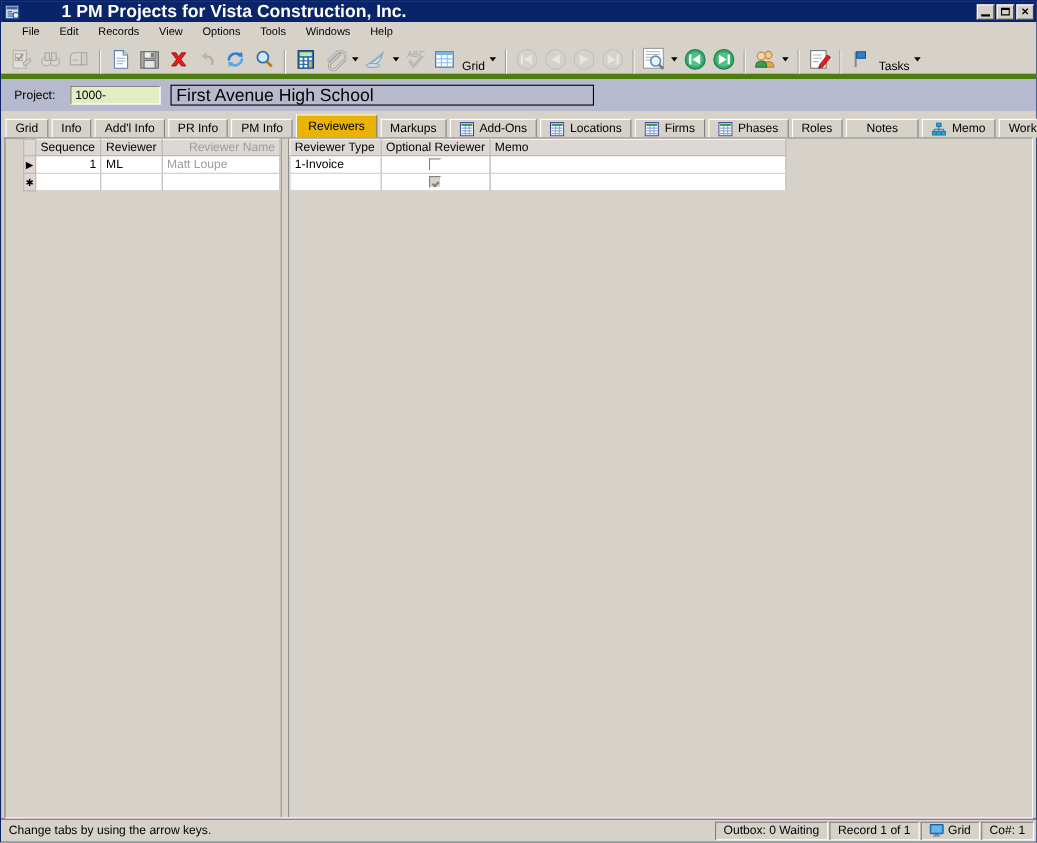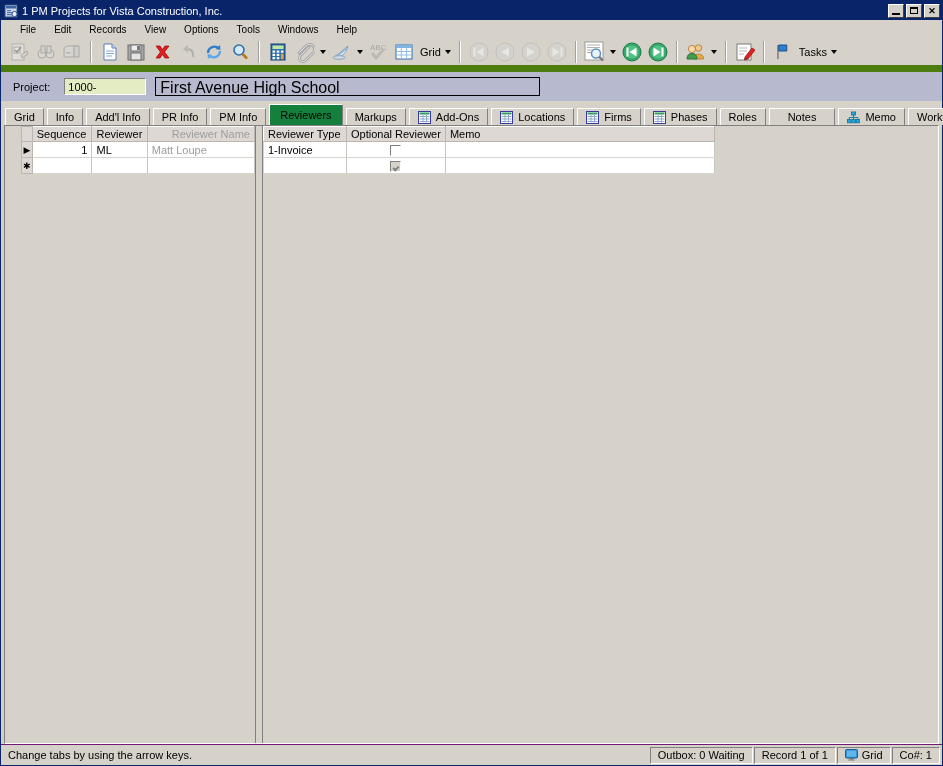--- a/index.html
+++ b/index.html
@@ -33,26 +33,27 @@
     box-sizing: border-box;
   }
   .title-icon {
     width: 14px; height: 14px;
     margin-right: 4px;
     position: relative;
     flex: 0 0 auto;
   }
   .title-text {
     color: #fff;
-    font-size: 11px;
-    font-weight: normal;
+    font-size: 16px;
+    font-weight: bold;
     flex: 1 1 auto;
     white-space: nowrap;
     overflow: hidden;
     letter-spacing: 0px;
+    margin-left: 34px;
   }
   .winbtns { display: flex; gap: 2px; align-items: center; }
   .winbtn {
     width: 16px; height: 14px;
     background: #d4d0c8;
     border: 1px solid;
     border-color: #ffffff #404040 #404040 #ffffff;
     box-sizing: border-box;
     position: relative;
     font-size: 9px;
@@ -86,24 +87,24 @@
     color: #000;
     white-space: nowrap;
     cursor: default;
   }
 
   
   .toolbar {
     height: 33px;
     background: #d6d2ca;
     display: flex;
-    align-items: center;
+    align-items: flex-end;
     padding-left: 6px;
     flex: 0 0 auto;
-    border-bottom: 7px solid #4d7c0f;
+    border-bottom: 5px solid #4d7c0f;
     box-sizing: border-box;
   }
   .tbtn {
     width: 26px; height: 26px;
     display: flex; align-items: center; justify-content: center;
     position: relative;
     flex: 0 0 auto;
   }
   .tbtn.disabled { opacity: 0.45; filter: grayscale(1); }
   .tsep {
@@ -187,21 +188,21 @@
     border-bottom: none;
     box-sizing: border-box;
     font-size: 11px;
     white-space: nowrap;
     position: relative;
     top: 0px;
     cursor: default;
   }
   .tab.active {
     height: 21px;
-    background: #15803d;
+    background: #eab308;
     border-color: #ffffff #808080 transparent #ffffff;
     z-index: 5;
     padding: 0 10px;
     margin-right: 3px;
   }
   .tab .tabicon {
     width: 13px; height: 13px;
     flex: 0 0 auto;
     display: block;
   }

